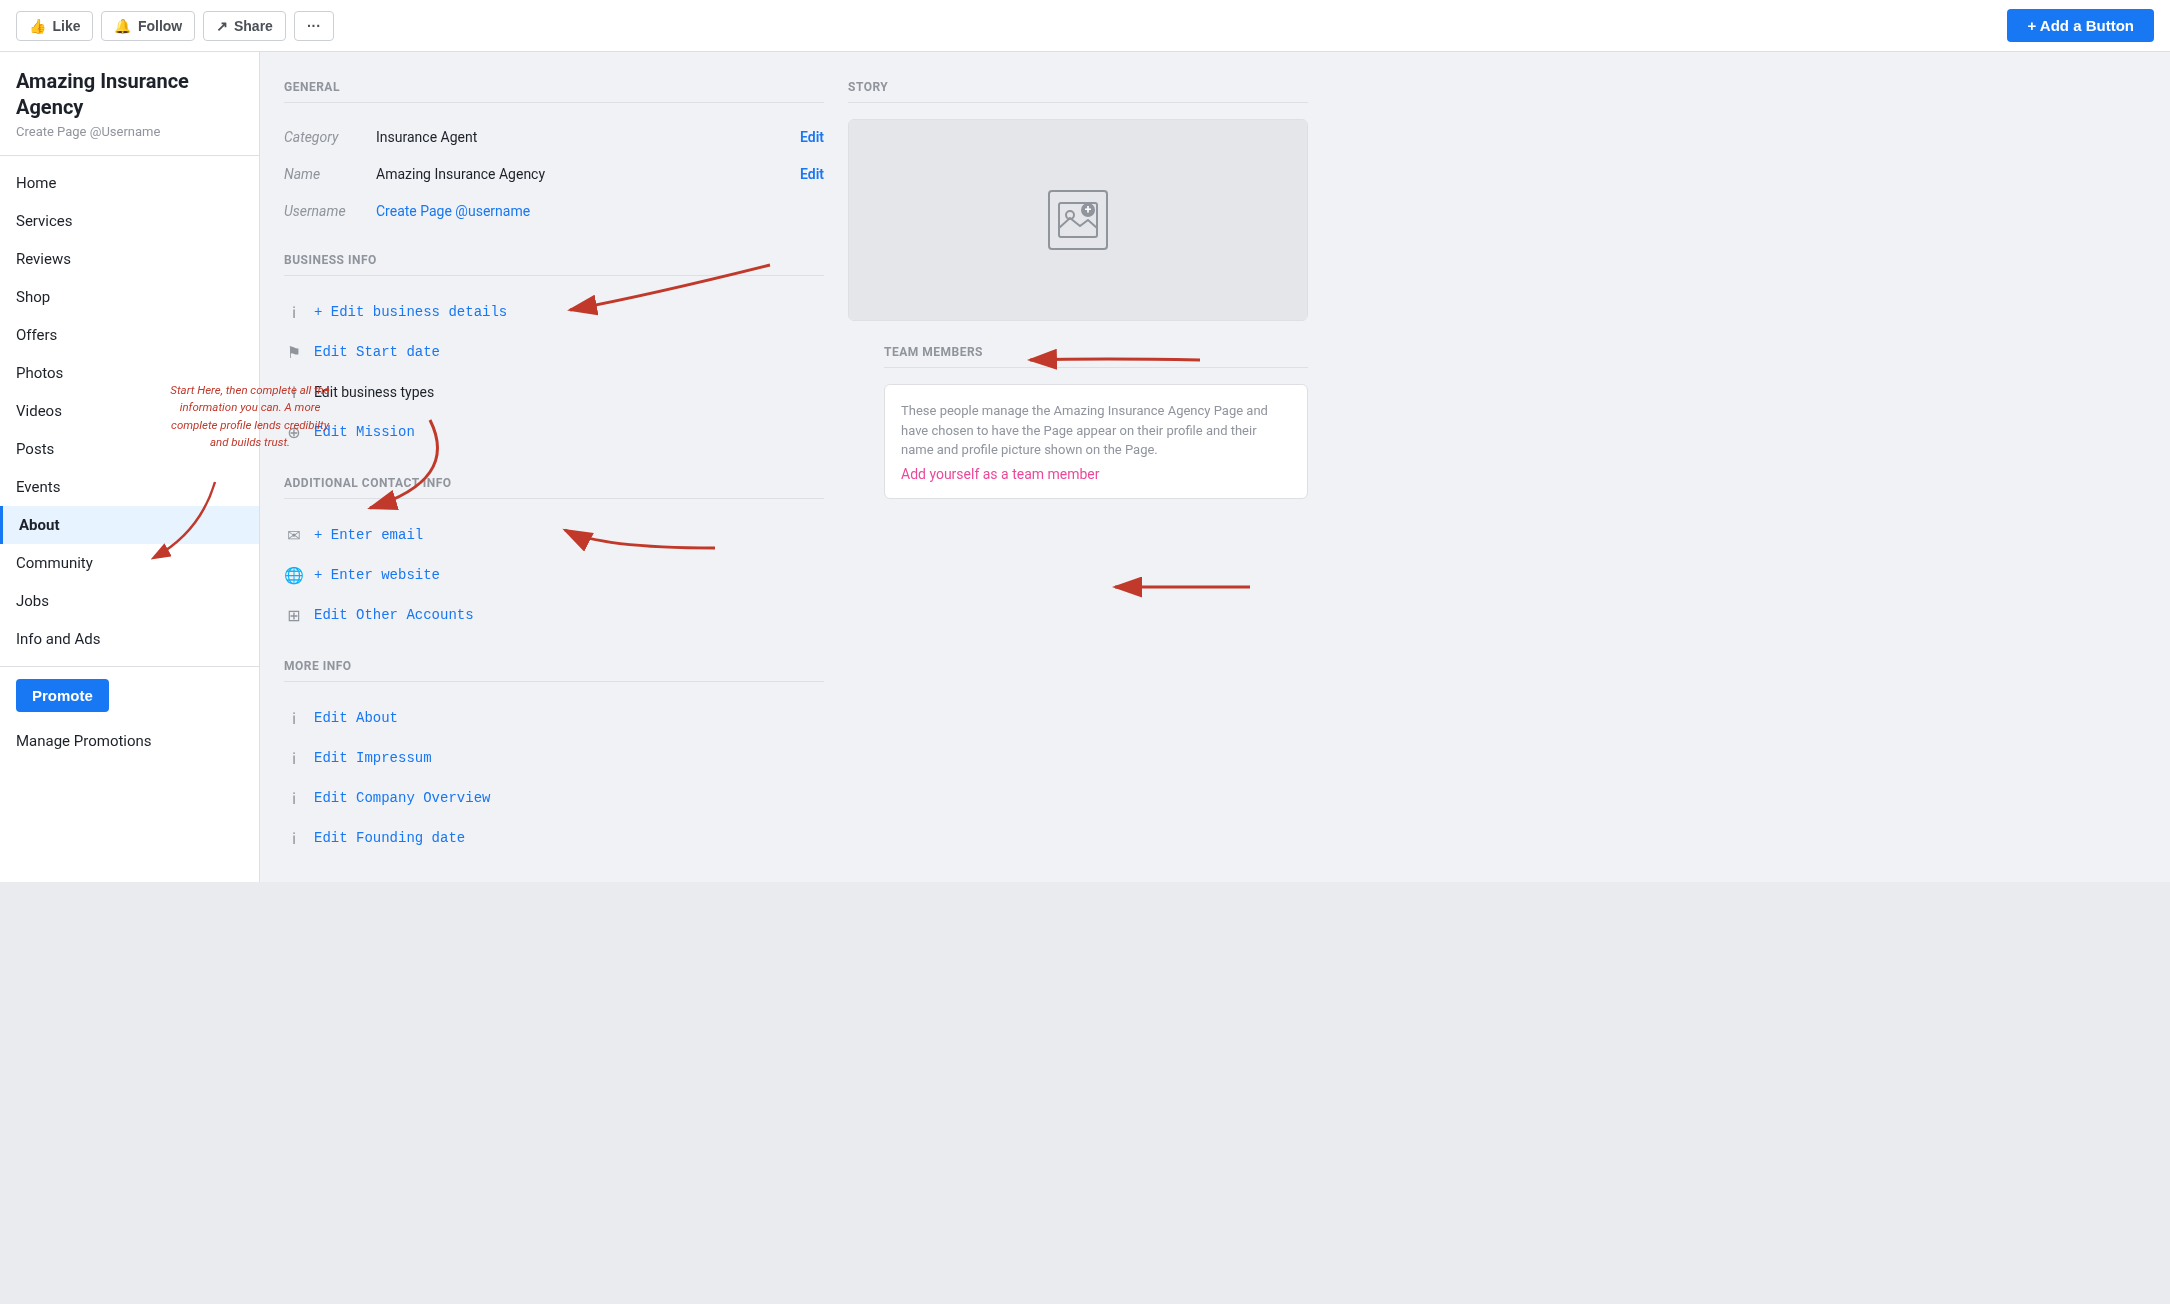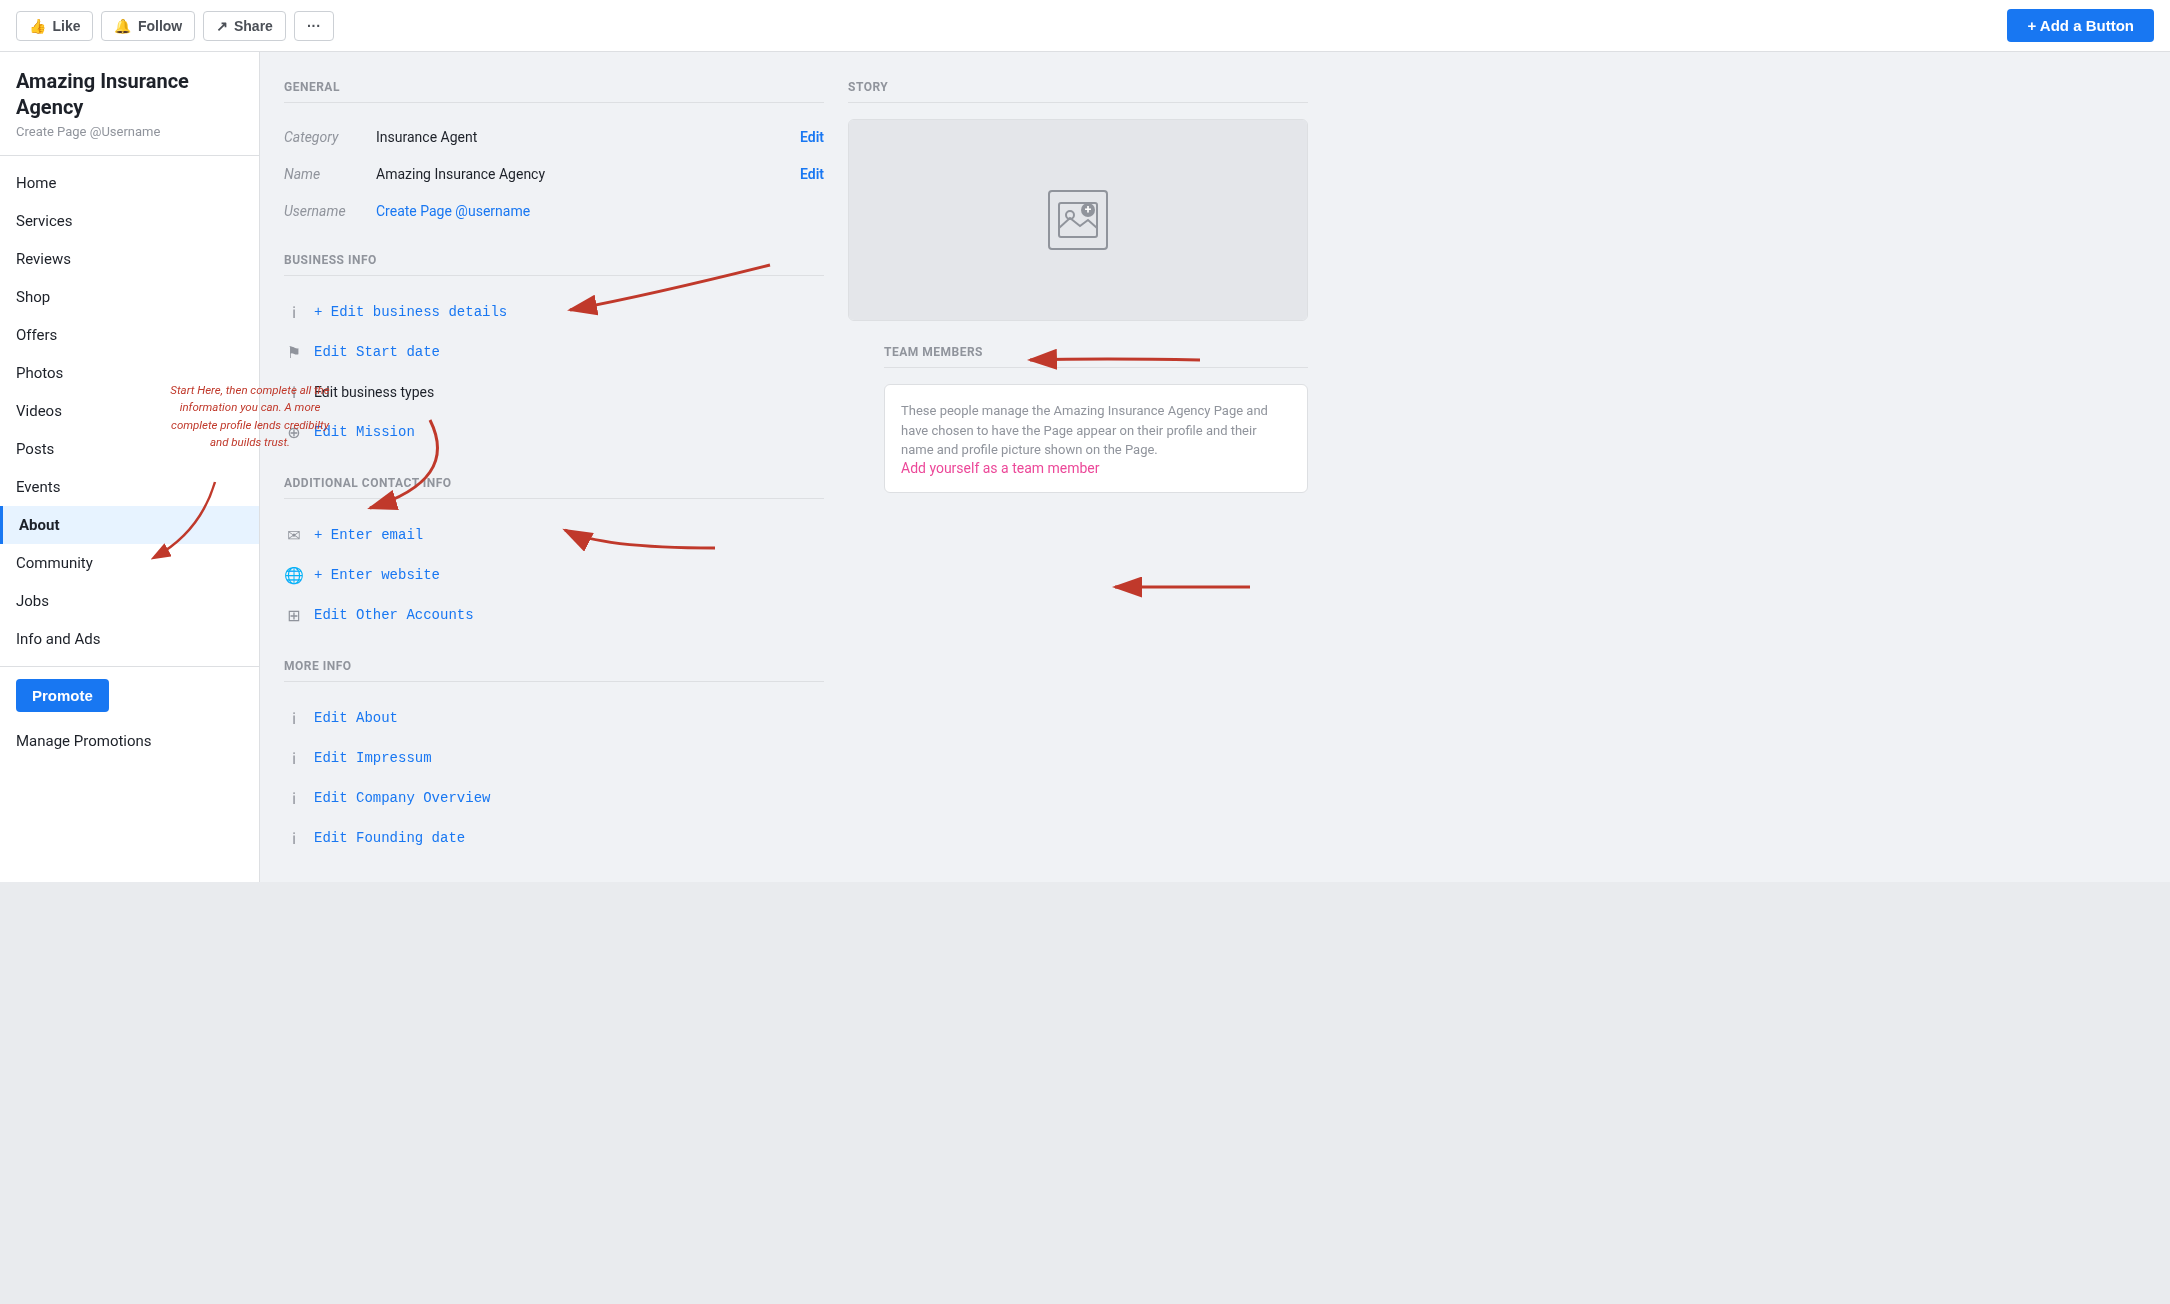--- a/index.html
+++ b/index.html
@@ -271,21 +271,21 @@
     .team-box {
       background: #fff;
       border: 1px solid #dddfe2;
       border-radius: 6px;
       padding: 16px;
     }
     .team-desc {
       font-size: 13px;
       color: #90949c;
       line-height: 1.5;
-      margin-bottom: 0;
+      margin-bottom: 6px;
     }
     .team-link {
       color: #ec4899;
       font-size: 14px;
       cursor: pointer;
     }
 
     .page-container {
       position: relative;
     }

